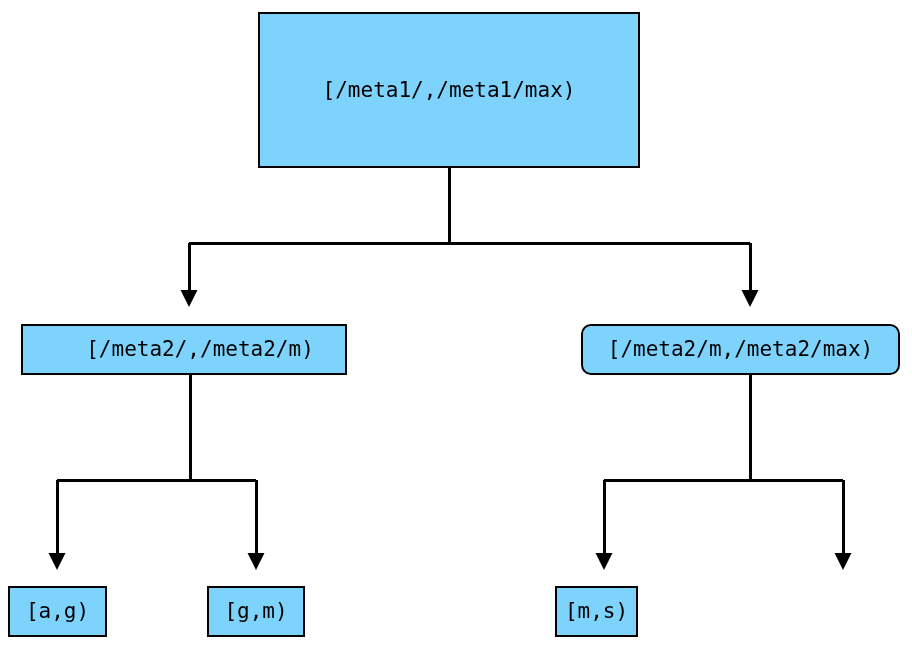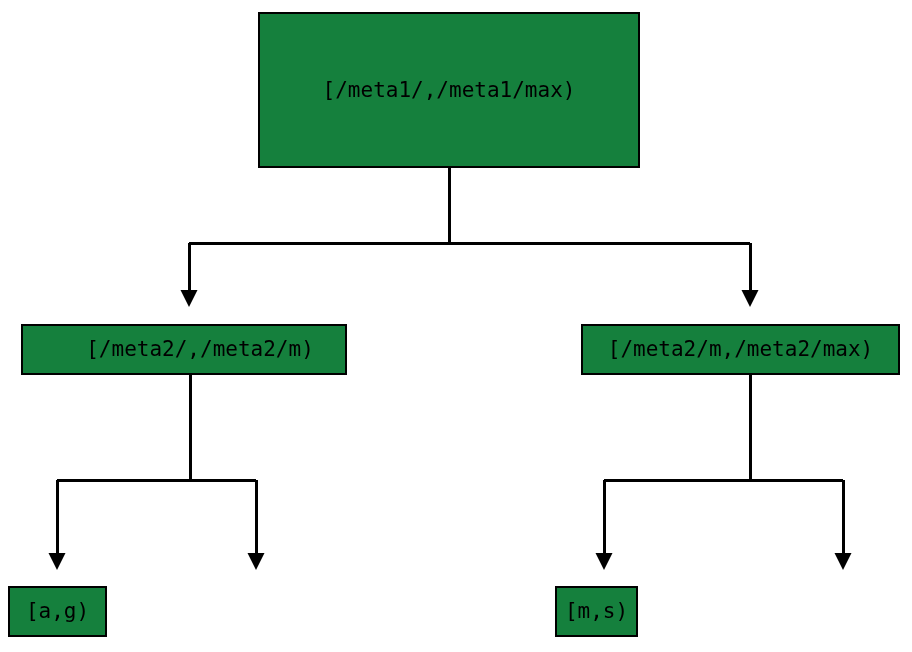--- a/index.html
+++ b/index.html
@@ -21,21 +21,21 @@
     left: 0;
     top: 0;
     width: 912px;
     height: 652px;
     pointer-events: none;
   }
   .node {
     position: absolute;
     box-sizing: border-box;
     border: 2px solid #000000;
-    background: #15803d;
+    background: #7dd3fc;
     display: flex;
     align-items: center;
     justify-content: center;
     color: #000000;
     white-space: pre;
     letter-spacing: 0px;
   }
   .node-label {
     display: block;
     line-height: 1;
@@ -82,27 +82,30 @@
   </svg>
 
   <div class="node level-root" style="left:258px; top:12px; width:382px; height:156px;">
     <span class="node-label">[/meta1/,/meta1/max)</span>
   </div>
 
   <div class="node level-mid" style="left:21px; top:324px; width:326px; height:51px;padding-left:32px;">
     <span class="node-label">[/meta2/,/meta2/m)</span>
   </div>
 
-  <div class="node level-mid" style="left:581px; top:324px; width:319px; height:51px;">
+  <div class="node level-mid" style="left:581px; top:324px; width:319px; height:51px;border-radius:10px;">
     <span class="node-label">[/meta2/m,/meta2/max)</span>
   </div>
 
   <div class="node level-leaf" style="left:8px; top:586px; width:99px; height:51px;">
     <span class="node-label">[a,g)</span>
   </div>
 
+  <div class="node level-leaf" style="left:207px; top:586px; width:98px; height:51px;">
+    <span class="node-label">[g,m)</span>
+  </div>
 
   <div class="node level-leaf" style="left:555px; top:586px; width:83px; height:51px;">
     <span class="node-label">[m,s)</span>
   </div>
 
 
 </div>
 
 </body></html>

